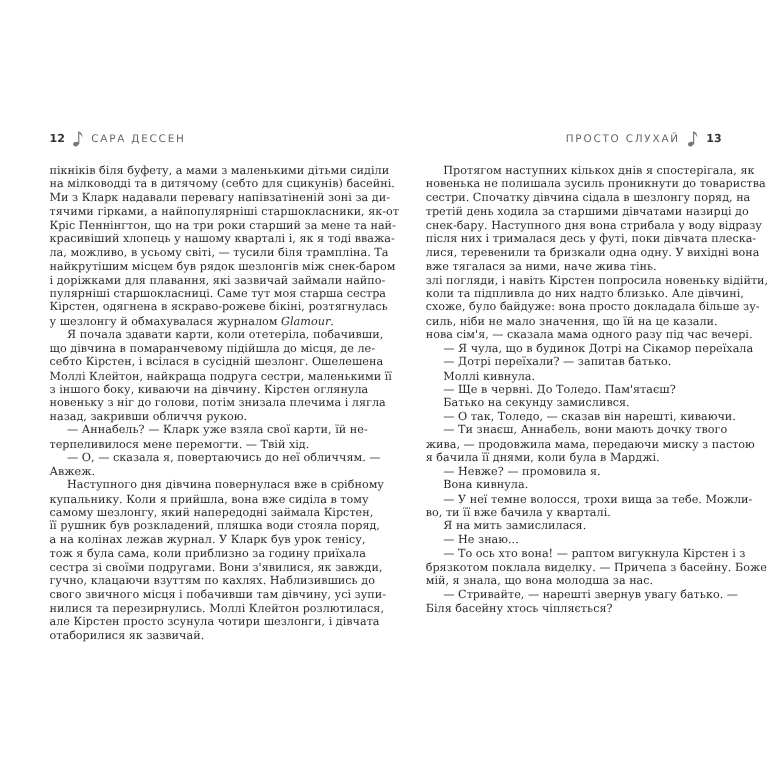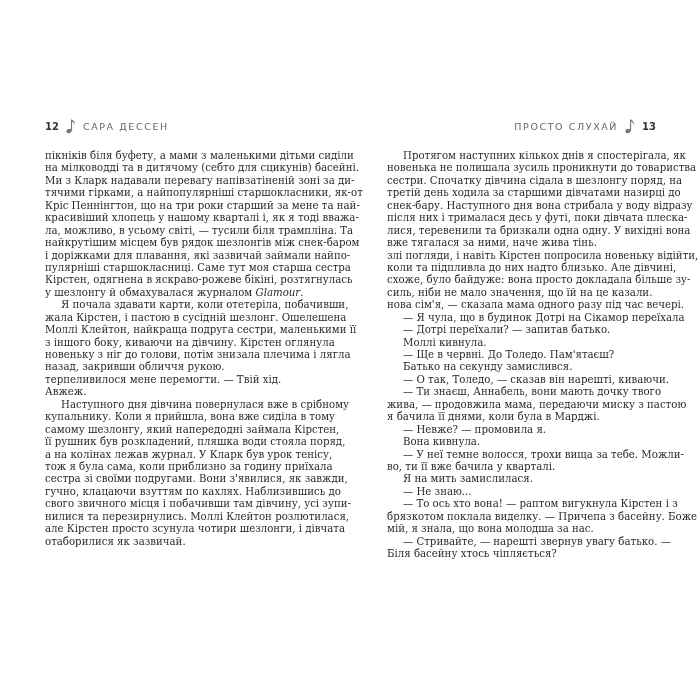--- a/index.html
+++ b/index.html
@@ -110,26 +110,29 @@
         <span class="line">тячими гірками, а найпопулярніші старшокласники, як-от</span>
         <span class="line">Кріс Пеннінгтон, що на три роки старший за мене та най-</span>
         <span class="line">красивіший хлопець у нашому кварталі і, як я тоді вважа-</span>
         <span class="line">ла, можливо, в усьому світі, — тусили біля трампліна. Та</span>
         <span class="line">найкрутішим місцем був рядок шезлонгів між снек-баром</span>
         <span class="line">і доріжками для плавання, які зазвичай займали найпо-</span>
         <span class="line">пулярніші старшокласниці. Саме тут моя старша сестра</span>
         <span class="line">Кірстен, одягнена в яскраво-рожеве бікіні, розтягнулась</span>
         <span class="line last">у шезлонгу й обмахувалася журналом <span class="ital">Glamour</span>.</span>
         <span class="line indent">Я почала здавати карти, коли отетеріла, побачивши,</span>
-        <span class="line">жала Кірстен, і пастою в сусідній шезлонг. Ошелешена</span>
+        <span class="line">що дівчина в помаранчевому підійшла до місця, де ле-</span>
+        <span class="line">себто Кірстен, і всілася в сусідній шезлонг. Ошелешена</span>
         <span class="line">Моллі Клейтон, найкраща подруга сестри, маленькими її</span>
         <span class="line">з іншого боку, киваючи на дівчину. Кірстен оглянула</span>
         <span class="line">новеньку з ніг до голови, потім знизала плечима і лягла</span>
         <span class="line last">назад, закривши обличчя рукою.</span>
+        <span class="line indent">— Аннабель? — Кларк уже взяла свої карти, їй не-</span>
         <span class="line last">терпеливилося мене перемогти. — Твій хід.</span>
+        <span class="line indent">— О, — сказала я, повертаючись до неї обличчям. —</span>
         <span class="line last">Авжеж.</span>
         <span class="line indent">Наступного дня дівчина повернулася вже в срібному</span>
         <span class="line">купальнику. Коли я прийшла, вона вже сиділа в тому</span>
         <span class="line">самому шезлонгу, який напередодні займала Кірстен,</span>
         <span class="line">її рушник був розкладений, пляшка води стояла поряд,</span>
         <span class="line">а на колінах лежав журнал. У Кларк був урок тенісу,</span>
         <span class="line">тож я була сама, коли приблизно за годину приїхала</span>
         <span class="line">сестра зі своїми подругами. Вони з'явилися, як завжди,</span>
         <span class="line">гучно, клацаючи взуттям по кахлях. Наблизившись до</span>
         <span class="line">свого звичного місця і побачивши там дівчину, усі зупи-</span>

